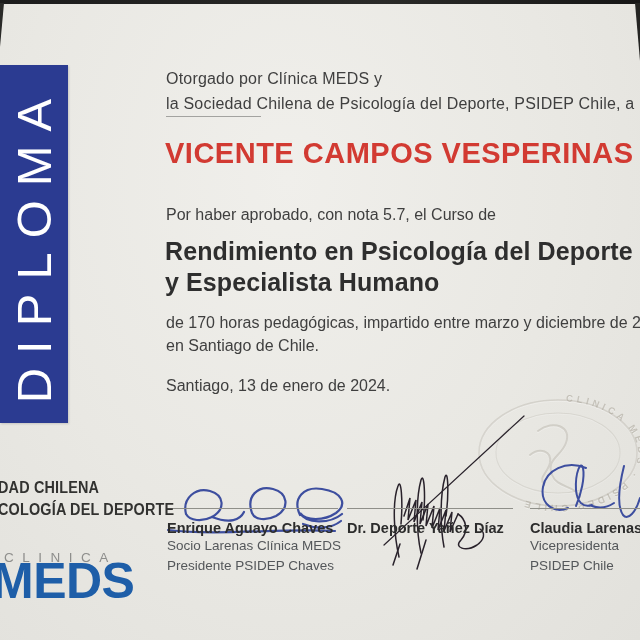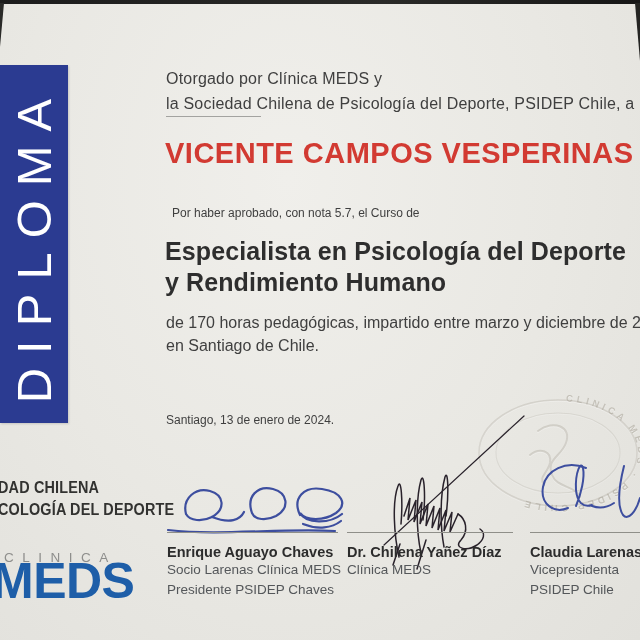--- a/index.html
+++ b/index.html
@@ -19,31 +19,31 @@
   .banner-label{
     position:absolute;left:50%;top:50%;
     transform:translate(-50%,-50%) rotate(-90deg);
     white-space:nowrap;color:#ffffff;font-size:49px;font-weight:400;
     letter-spacing:14px;line-height:1;
   }
   
   .header{left:166px;top:66px;width:480px;font-size:16px;line-height:25px;color:#3f3f3f;letter-spacing:0.2px;}
   .divider{left:166px;top:116px;width:95px;height:0;border-top:1.5px solid #a3a3a0;}
   .recipient{left:165px;top:137px;width:480px;font-size:29px;font-weight:bold;color:#d23a32;letter-spacing:0.5px;white-space:nowrap;}
-  .intro{left:172px;top:206px;font-size:12px;color:#3f3f3f;white-space:nowrap;}
+  .intro{left:166px;top:206px;font-size:16px;color:#3f3f3f;white-space:nowrap;}
   .course{left:165px;top:236px;width:470px;font-size:25px;font-weight:bold;color:#2e2e2e;line-height:31px;letter-spacing:0.1px;}
   .details{left:166px;top:311px;width:600px;font-size:16px;color:#3f3f3f;line-height:23px;white-space:nowrap;}
-  .dateplace{left:166px;top:413px;font-size:12px;color:#3f3f3f;white-space:nowrap;}
+  .dateplace{left:166px;top:377px;font-size:16px;color:#3f3f3f;white-space:nowrap;}
   
   .seal{left:460px;top:385px;width:200px;height:145px;opacity:0.9;}
   .seal svg{filter:drop-shadow(0 1px 0 rgba(255,255,255,0.75));}
   
   .sig-layer{left:0;top:0;width:640px;height:640px;pointer-events:none;}
   
-  .sigcol{top:532px;}
+  .sigcol{top:508px;}
   .sigcol .rule{border-top:1.5px solid #8f8f89;height:0;}
   .sigcol .name{margin-top:11px;font-size:14.5px;font-weight:bold;color:#2c2c2c;white-space:nowrap;}
   .sigcol .role{font-size:13.5px;color:#54575a;line-height:20px;white-space:nowrap;}
   .sigcol .role:first-of-type{margin-top:3px;}
   .col1{left:167px;width:171px;}
   .col2{left:347px;width:166px;}
   .col3{left:530px;width:130px;}
   
   .society{left:-2px;top:477px;font-size:16px;font-weight:bold;color:#323230;line-height:21.5px;
     transform:scaleX(0.9);transform-origin:left top;letter-spacing:0.2px;white-space:nowrap;}
@@ -66,22 +66,22 @@
   <div class="abs header">
     <div>Otorgado por Clínica MEDS y</div>
     <div>la Sociedad Chilena de Psicología del Deporte, PSIDEP Chile, a</div>
   </div>
   <div class="abs divider"></div>
 
   <div class="abs recipient">VICENTE CAMPOS VESPERINAS</div>
 
   <div class="abs intro">Por haber aprobado, con nota 5.7, el Curso de</div>
   <div class="abs course">
-    <div>Especialista en Psicología del Deporte</div>
-    <div>y Rendimiento Humano</div>
+    <div>Rendimiento en Psicología del Deporte</div>
+    <div>y Especialista Humano</div>
   </div>
   <div class="abs details">
     <div>de 170 horas pedagógicas, impartido entre marzo y diciembre de 202</div>
     <div>en Santiago de Chile.</div>
   </div>
   <div class="abs dateplace">Santiago, 13 de enero de 2024.</div>
 
   <div class="abs seal">
     <svg width="200" height="145" viewBox="0 0 200 145">
       <defs>
@@ -124,22 +124,21 @@
   </svg>
 
   <div class="abs sigcol col1">
     <div class="rule"></div>
     <div class="name">Enrique Aguayo Chaves</div>
     <div class="role">Socio Larenas Clínica MEDS</div>
     <div class="role">Presidente PSIDEP Chaves</div>
   </div>
   <div class="abs sigcol col2">
     <div class="rule"></div>
-    <div class="name">Dr. Chilena Yañez Díaz</div>
-    <div class="role">Clínica MEDS</div>
+    <div class="name">Dr. Deporte Yañez Díaz</div>
   </div>
   <div class="abs sigcol col3">
     <div class="rule"></div>
     <div class="name">Claudia Larenas C</div>
     <div class="role">Vicepresidenta</div>
     <div class="role">PSIDEP Chile</div>
   </div>
 
   <div class="abs society">
     <div>DAD CHILENA</div>

